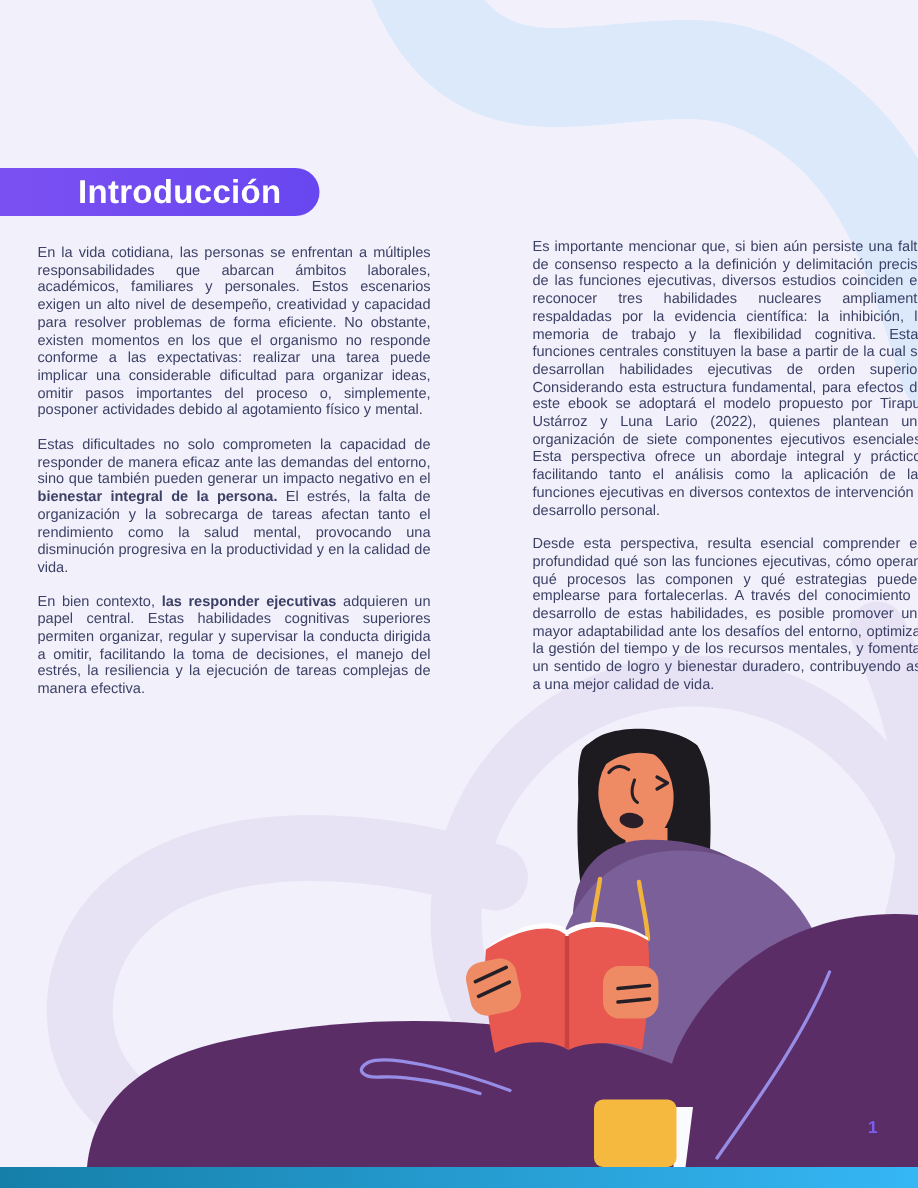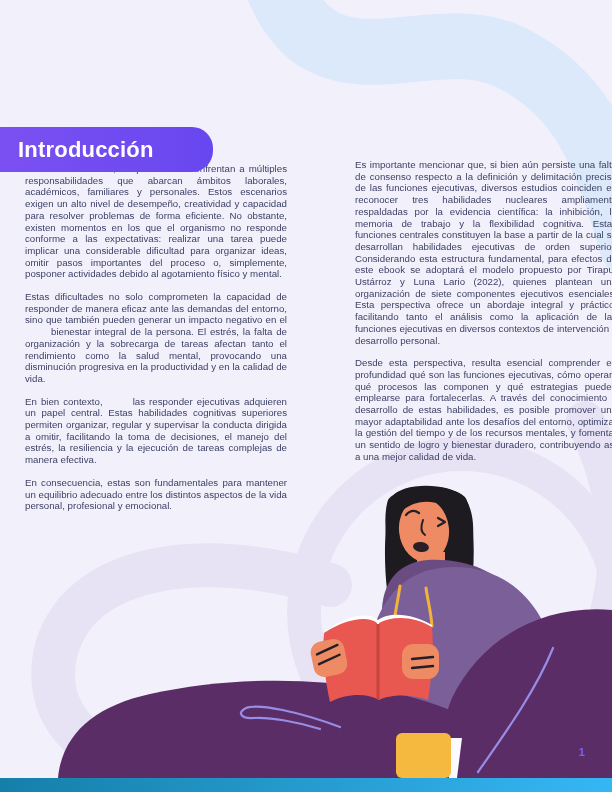--- a/index.html
+++ b/index.html
@@ -5,36 +5,36 @@
   html,body{margin:0;padding:0;background:#888;}
   .page{
     position:relative;width:612px;height:792px;margin:0 auto;
     background:#f2f1fb;overflow:hidden;
     font-family:"Liberation Sans","DejaVu Sans",sans-serif;
   }
   .decor,.illustration{position:absolute;left:0;top:0;pointer-events:none;}
   .decor{width:612px;height:792px;}
   .illustration{width:612px;height:792px;}
   .title-pill{
-    position:absolute;left:0;top:112px;height:45px;width:213px;
+    position:absolute;left:0;top:112px;height:32px;width:213px;
     background:linear-gradient(90deg,#7b50f2,#6847f0);
     border-radius:0 21px 21px 0;
-    display:flex;align-items:center;box-sizing:border-box;padding-left:18px;margin-top:15px;
+    display:flex;align-items:center;box-sizing:border-box;padding-left:52px;
   }
   .title-pill h1{
     margin:0;color:#ffffff;font-size:22px;font-weight:bold;letter-spacing:.2px;
   }
   .col{
     position:absolute;width:262px;color:#3d4166;
     font-size:9.7px;line-height:11.7px;text-align:justify;
   }
   .col-left{left:25px;top:163px;}
   .col-right{left:319px;top:159px;margin-left:36px;}
   .col p{margin:0 0 11px 0;}
-  .col .bold{font-weight:normal;margin-left:26px;}
+  .col .bold{font-weight:bold;}
   .page-number{
     position:absolute;right:27px;top:746px;
     color:#7b5ff2;font-size:11.5px;font-weight:bold;
   }
   .bottom-bar{
     position:absolute;left:0;bottom:0;width:612px;height:14px;
     background:linear-gradient(90deg,#157fa9,#35b7f5);
   }
 </style>
 </head>
@@ -46,21 +46,20 @@
     <path d="M 262,-70 C 300,130 420,12 512,58 C 575,90 603,140 632,245" stroke="#dbe9fb" stroke-width="66" fill="none" stroke-linecap="round"></path>
     <path d="M 585,420 C 628,510 630,600 575,692" stroke="#e7e3f5" stroke-width="38" fill="none" stroke-linecap="round"></path>
     <circle cx="462" cy="612" r="158" stroke="#e7e3f5" stroke-width="34" fill="none"></circle>
     <path d="M 330,585 C 200,545 75,565 55,655 C 40,735 120,780 210,762 C 258,753 288,736 304,716" stroke="#e7e3f5" stroke-width="44" fill="none" stroke-linecap="round"></path>
   </svg>
 
   <div class="col col-left">
       <p><span>En la vida cotidiana, las personas se enfrentan a múltiples responsabilidades que abarcan ámbitos laborales, académicos, familiares y personales. Estos escenarios exigen un alto nivel de desempeño, creatividad y capacidad para resolver problemas de forma eficiente. No obstante, existen momentos en los que el organismo no responde conforme a las expectativas: realizar una tarea puede implicar una considerable dificultad para organizar ideas, omitir pasos importantes del proceso o, simplemente, posponer actividades debido al agotamiento físico y mental.</span></p>
       <p><span>Estas dificultades no solo comprometen la capacidad de responder de manera eficaz ante las demandas del entorno, sino que también pueden generar un impacto negativo en el </span><span class="bold">bienestar integral de la persona.</span><span> El estrés, la falta de organización y la sobrecarga de tareas afectan tanto el rendimiento como la salud mental, provocando una disminución progresiva en la productividad y en la calidad de vida.</span></p>
       <p><span>En bien contexto, </span><span class="bold">las responder ejecutivas</span><span> adquieren un papel central. Estas habilidades cognitivas superiores permiten organizar, regular y supervisar la conducta dirigida a omitir, facilitando la toma de decisiones, el manejo del estrés, la resiliencia y la ejecución de tareas complejas de manera efectiva.</span></p>
-      <p><span>En consecuencia, estas son fundamentales para mantener un equilibrio adecuado entre los distintos aspectos de la vida personal, profesional y emocional.</span></p>
     </div>
   <div class="col col-right">
       <p><span>Es importante mencionar que, si bien aún persiste una falta de consenso respecto a la definición y delimitación precisa de las funciones ejecutivas, diversos estudios coinciden en reconocer tres habilidades nucleares ampliamente respaldadas por la evidencia científica: la inhibición, la memoria de trabajo y la flexibilidad cognitiva. Estas funciones centrales constituyen la base a partir de la cual se desarrollan habilidades ejecutivas de orden superior. Considerando esta estructura fundamental, para efectos de este ebook se adoptará el modelo propuesto por Tirapu-Ustárroz y Luna Lario (2022), quienes plantean una organización de siete componentes ejecutivos esenciales. Esta perspectiva ofrece un abordaje integral y práctico, facilitando tanto el análisis como la aplicación de las funciones ejecutivas en diversos contextos de intervención y desarrollo personal.</span></p>
       <p><span>Desde esta perspectiva, resulta esencial comprender en profundidad qué son las funciones ejecutivas, cómo operan, qué procesos las componen y qué estrategias pueden emplearse para fortalecerlas. A través del conocimiento y desarrollo de estas habilidades, es posible promover una mayor adaptabilidad ante los desafíos del entorno, optimizar la gestión del tiempo y de los recursos mentales, y fomentar un sentido de logro y bienestar duradero, contribuyendo así a una mejor calidad de vida.</span></p>
     </div>
 
   <svg class="illustration" viewBox="0 0 612 792" aria-hidden="true">
 
     <path fill="#1e1b20" d="M 392,497 C 385,515 383,555 387,590 C 390,608 402,615 416,616 L 452,616 C 467,614 472,600 473,574 C 475,540 473,512 465,497 C 448,482 402,482 392,497 Z"></path>
 

